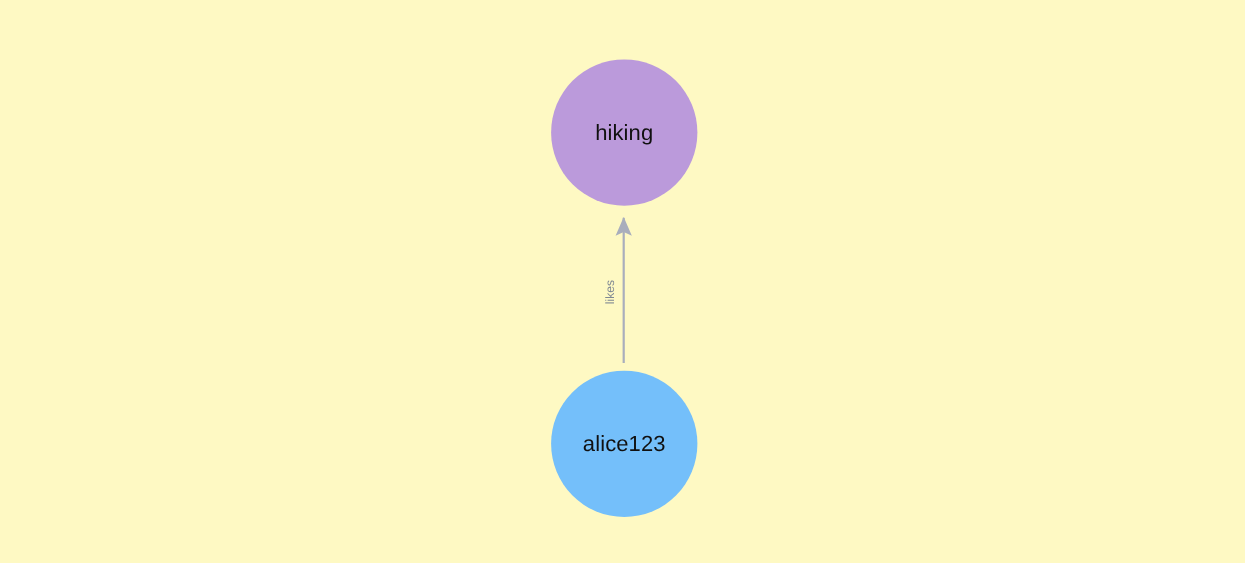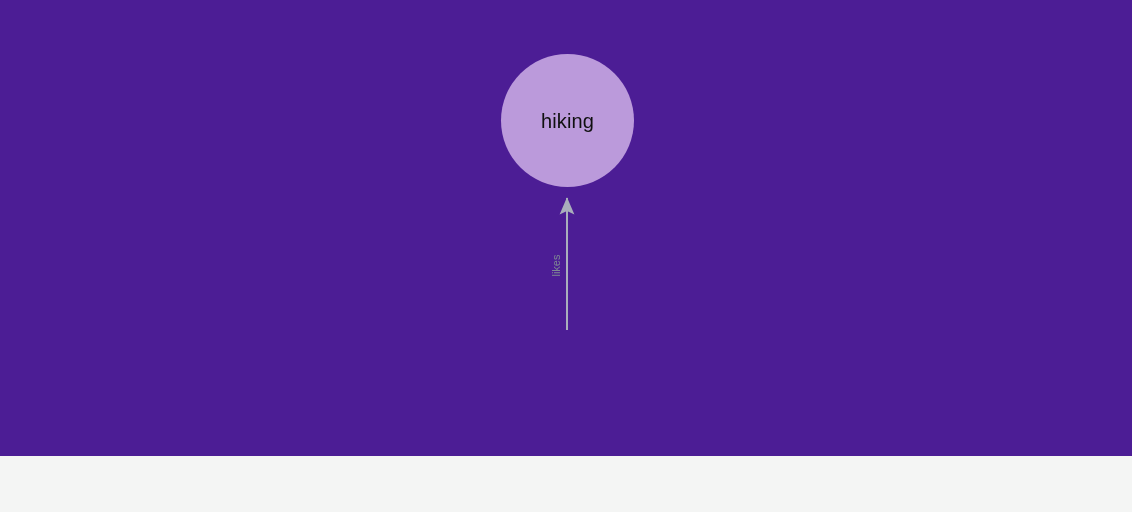--- a/index.html
+++ b/index.html
@@ -9,22 +9,22 @@
   body {
     width: 1132px;
     height: 512px;
     background: #f4f5f4;
     font-family: "Liberation Sans", sans-serif;
     overflow: hidden;
   }
   #graph-canvas {
     position: relative;
     width: 1132px;
-    height: 456px;
-    background: #4c1d95;
+    height: 512px;
+    background: #fef9c3;
   }
   .graph-node {
     position: absolute;
     border-radius: 50%;
     display: flex;
     align-items: center;
     justify-content: center;
     box-sizing: border-box;
   }
   .graph-node .node-label {
@@ -86,14 +86,17 @@
     </defs>
     <line x1="567" y1="330" x2="567" y2="198" stroke="#a9aebc" stroke-width="2" marker-end="url(#arrowhead-likes)"></line>
   </svg>
 
   <div id="edge-label-likes" class="edge-label">likes</div>
 
   <div id="node-hiking" class="graph-node">
     <span class="node-label">hiking</span>
   </div>
 
+  <div id="node-alice123" class="graph-node">
+    <span class="node-label">alice123</span>
+  </div>
 
 </div>
 
 </body></html>

